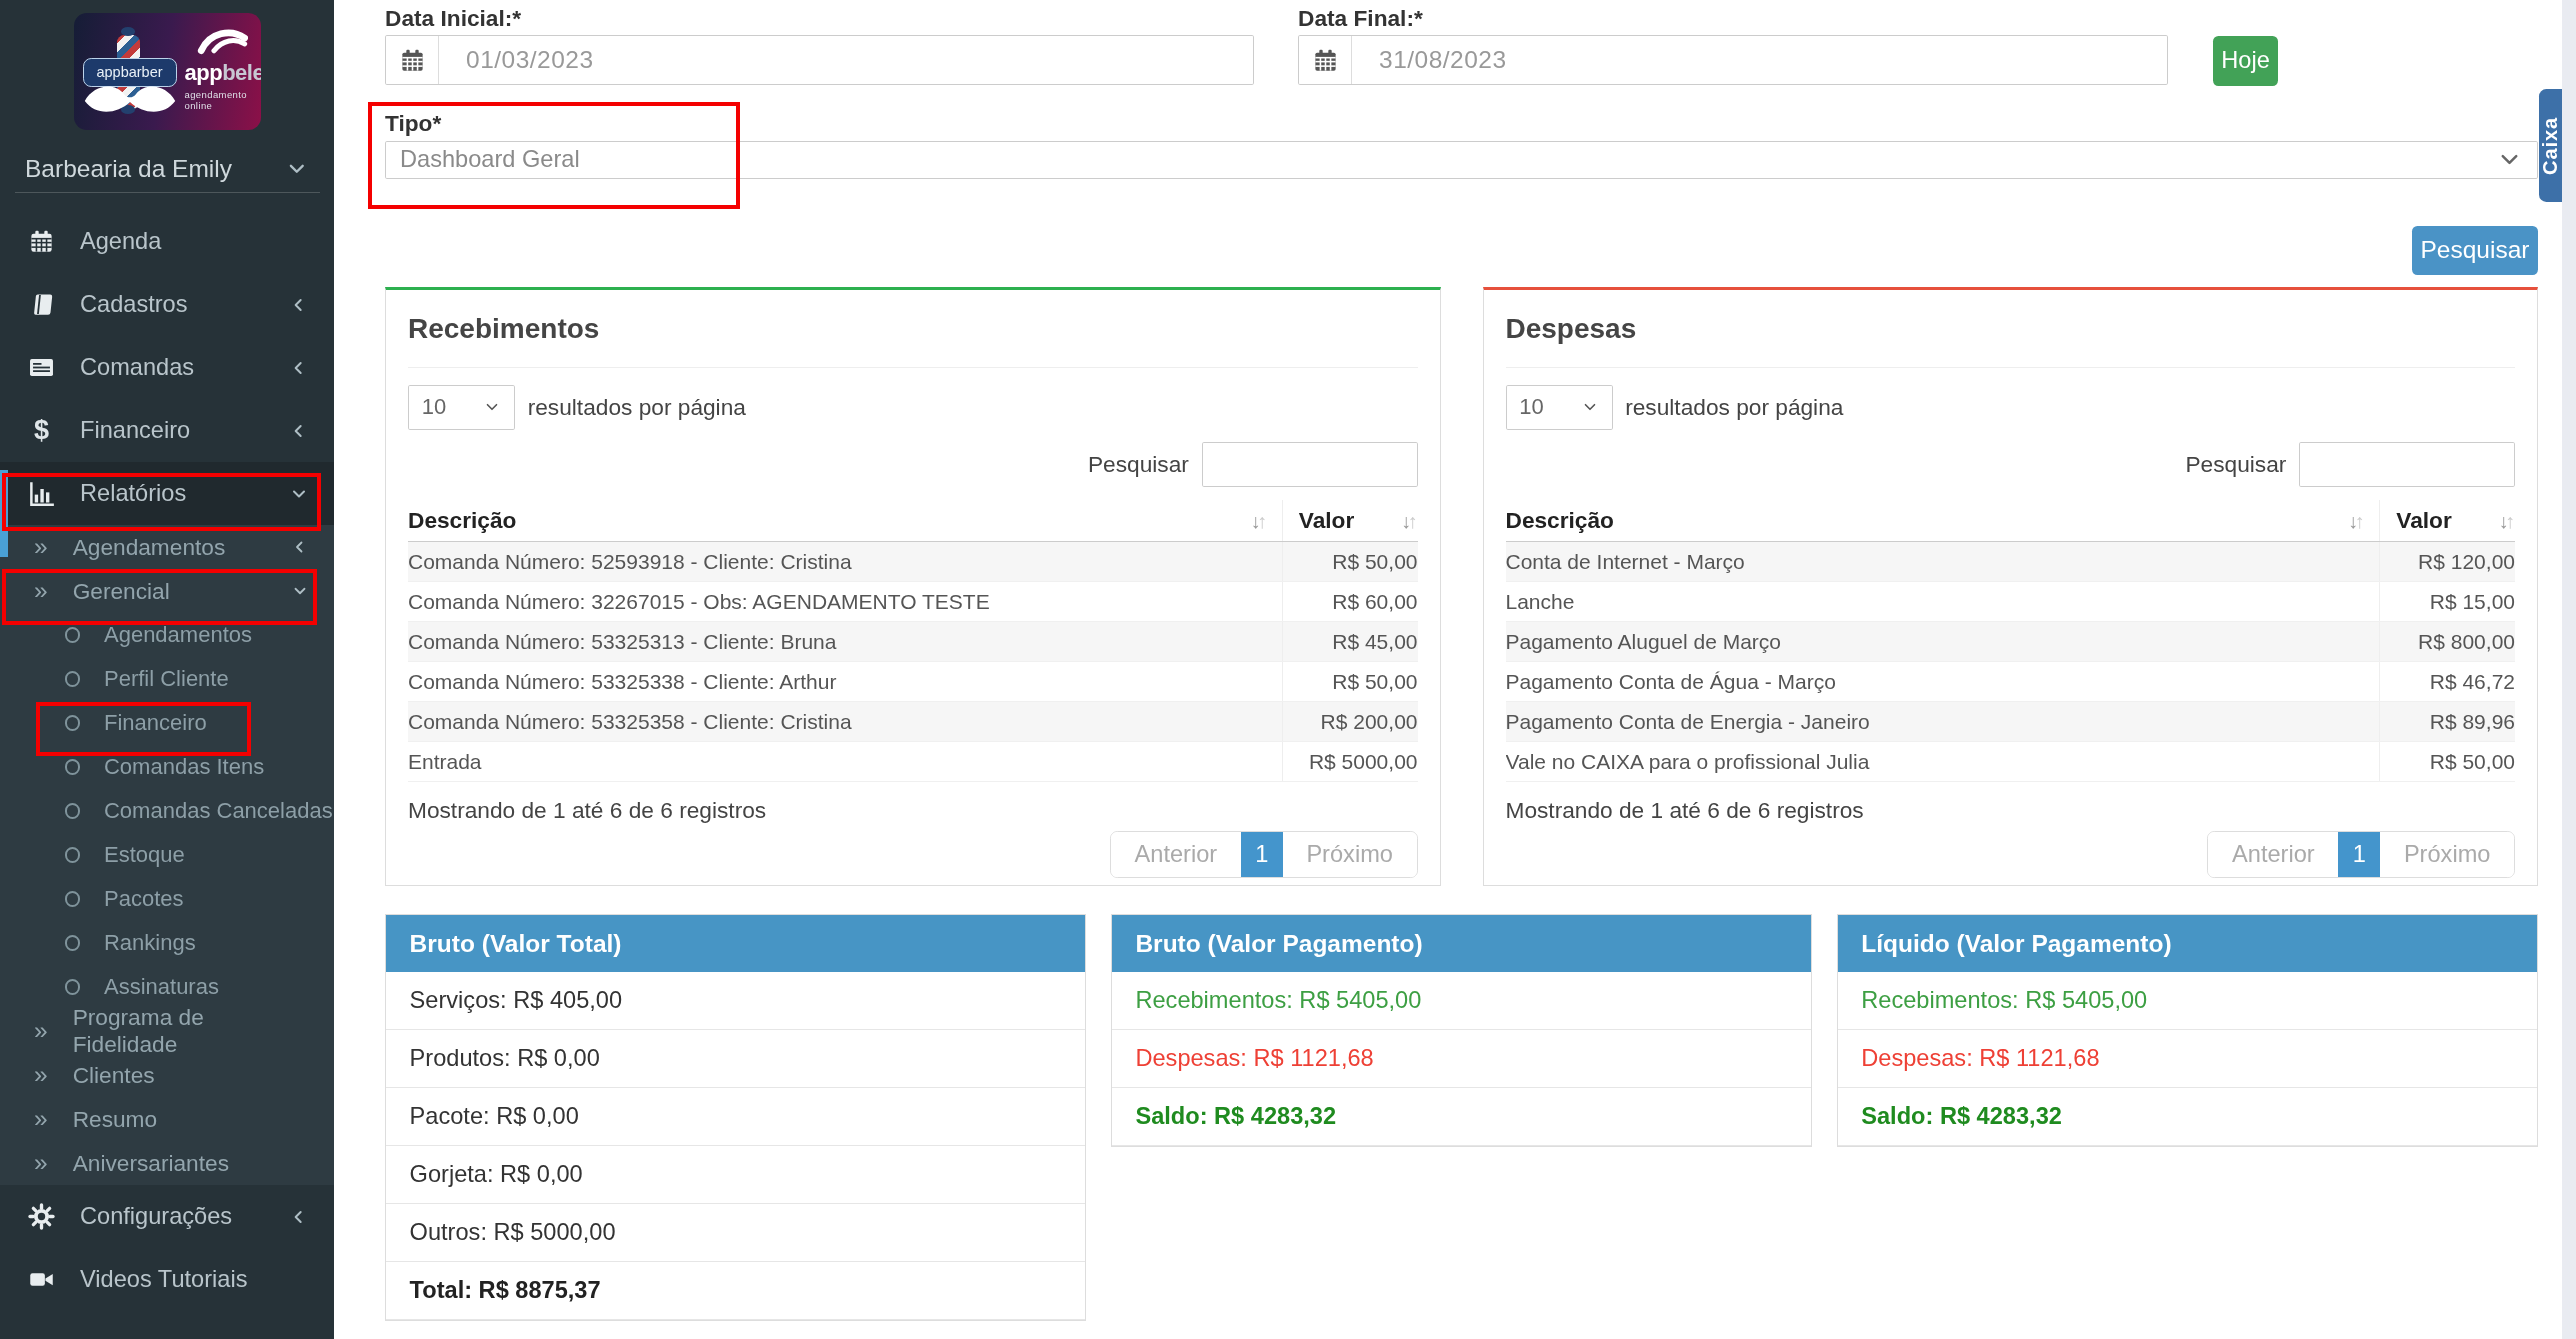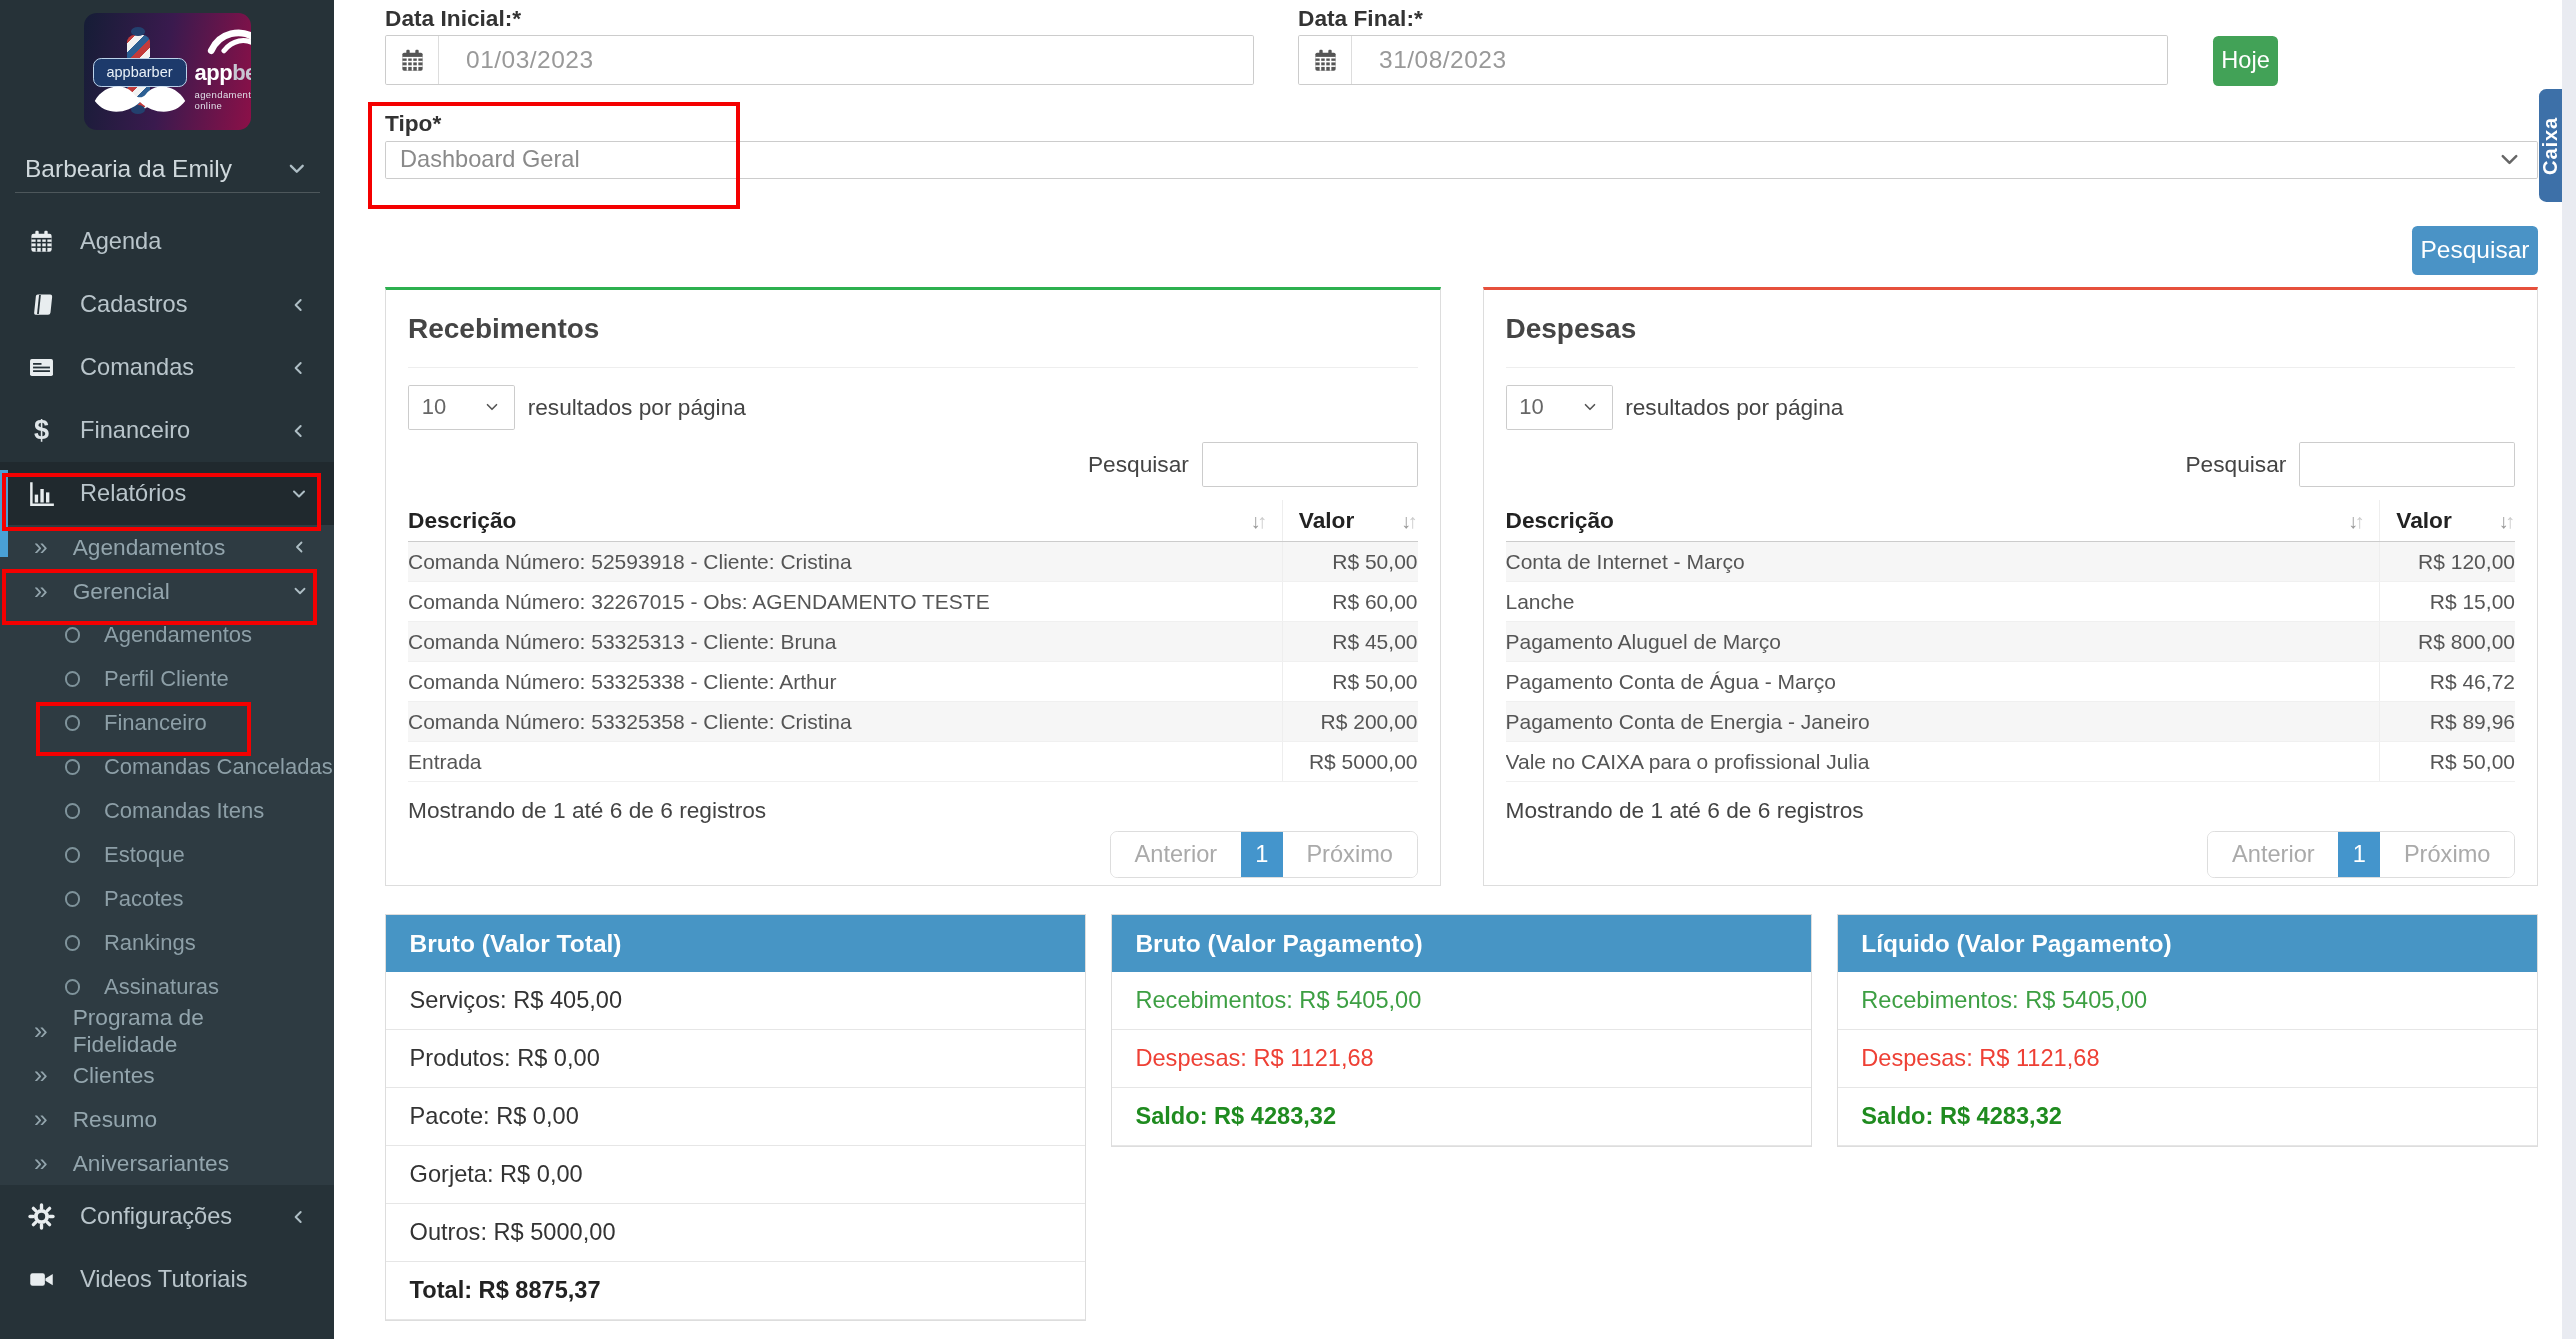--- a/index.html
+++ b/index.html
@@ -2,21 +2,21 @@
 <html style="font-size:14.5px"><head>
 <meta charset="utf-8">
 <style>
   * { box-sizing: border-box; margin: 0; padding: 0; }
   html,body { background:#fff; }
   body { font-family: "Liberation Sans", "DejaVu Sans", sans-serif; }
   .screen { position:relative; width:2576px; height:1340px; background:#fff; overflow:hidden; }
 
   
   .sidebar { position:absolute; left:0; top:0; width:334px; height:1340px; background:#263238; z-index:5; }
-  .logo-box { position:relative; width:167px; height:117px; margin:12.7px auto 0; border-radius:12.7px;
+  .logo-box { position:relative; width:187px; height:117px; margin:12.7px auto 0; border-radius:12.7px;
               background:linear-gradient(100deg,#151d36 0%,#3a1a4e 48%,#8c1048 100%); overflow:hidden;padding-left:28px; }
   .pole { position:absolute; left:43px; top:22px; width:23.6px; height:74px; border-radius:7.3px;
           background:repeating-linear-gradient(135deg,#c23b3b 0 6.3px,#f2f2f2 6.3px 12.7px,#2c5f93 12.7px 19px); }
   .pole-knob { position:absolute; left:47px; width:14.5px; height:9px; border-radius:50%; background:#23406e; }
   .pill { position:absolute; left:9px; top:45px; width:94px; height:29px; background:#1d3a6b;
           border:1.8px solid #bcd3ea; border-radius:8.2px; color:#e9f1f8; font-size:14.5px;
           display:flex; align-items:center; justify-content:center; }
   .mustache { position:absolute; left:7.3px; top:67px; width:98px; }
   .swoosh { position:absolute; left:123px; top:12.7px; width:51px; }
   .brand { position:absolute; left:111px; top:47px; font-size:22px; font-weight:700; color:#fff; letter-spacing:-0.5px; }
@@ -254,25 +254,25 @@
         <div class="sub2-item">
             <span class="circ"></span>
             <span>Perfil Cliente</span>
           </div>
         <div class="sub2-item">
             <span class="circ"></span>
             <span>Financeiro</span>
           </div>
         <div class="sub2-item">
             <span class="circ"></span>
+            <span>Comandas Itens</span>
+          </div>
+        <div class="sub2-item">
+            <span class="circ"></span>
             <span>Comandas Canceladas</span>
-          </div>
-        <div class="sub2-item">
-            <span class="circ"></span>
-            <span>Comandas Itens</span>
           </div>
         <div class="sub2-item">
             <span class="circ"></span>
             <span>Estoque</span>
           </div>
         <div class="sub2-item">
             <span class="circ"></span>
             <span>Pacotes</span>
           </div>
         <div class="sub2-item">

